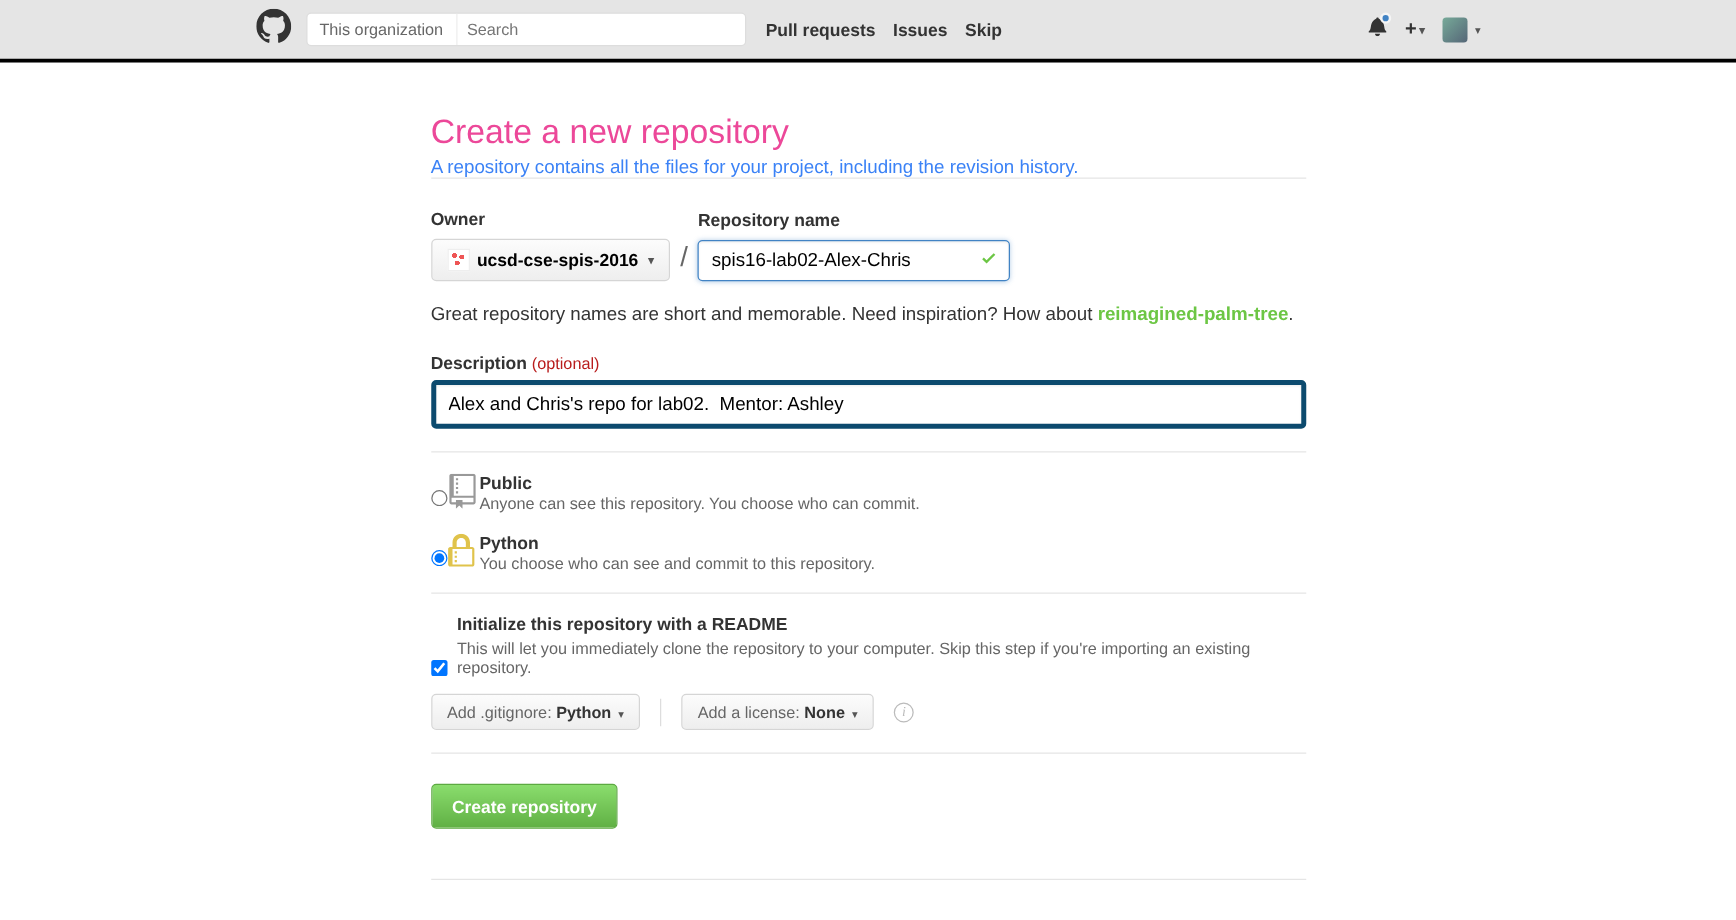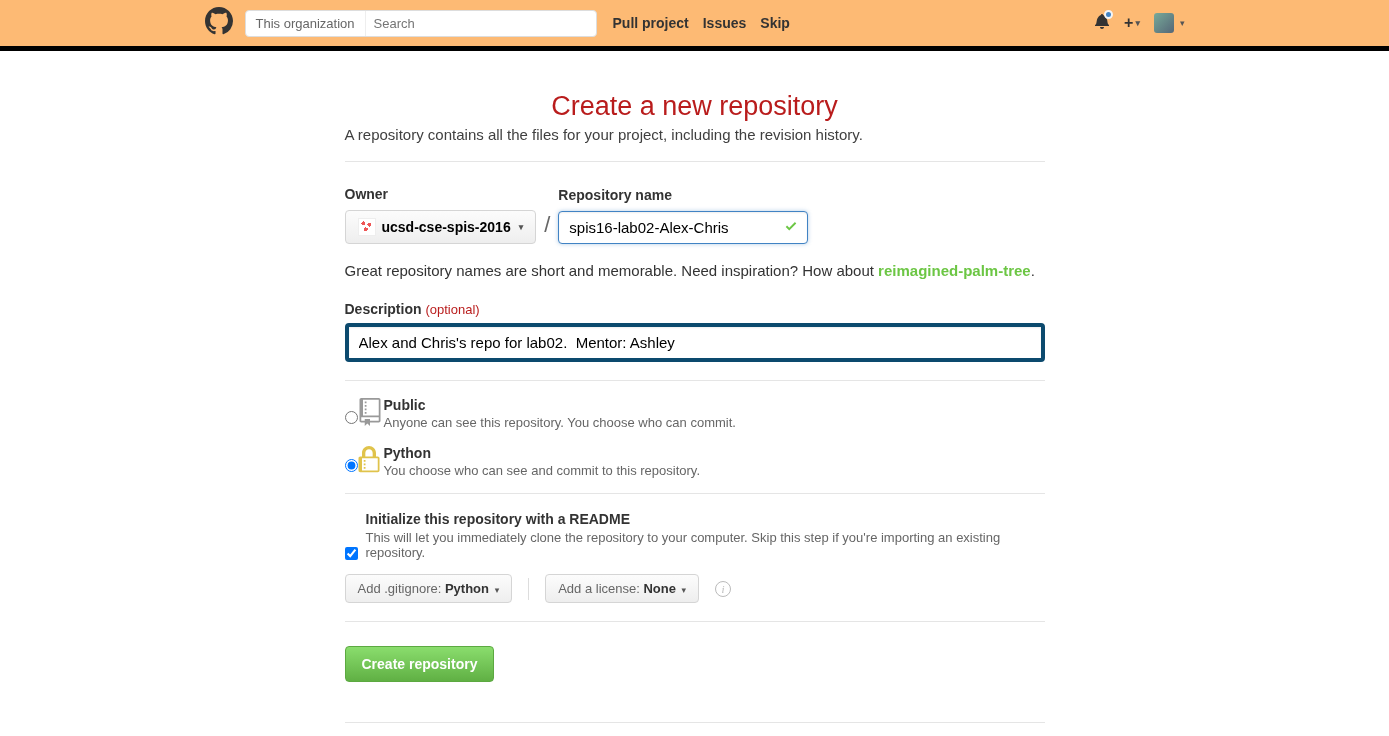--- a/index.html
+++ b/index.html
@@ -2,22 +2,22 @@
 <html><head>
   <meta charset="utf-8">
   <style>
     * { box-sizing: border-box; margin: 0; padding: 0; }
     body {
       font-family: -apple-system, BlinkMacSystemFont, "Segoe UI", Helvetica, Arial, sans-serif;
       color: #333;
       background: #fff;
     }
     .header {
-      background: #fdba74;
-      border-bottom: 5px solid #000000;
+      background: #e5e5e5;
+      border-bottom: 3px solid #000000;
       padding: 7px 16px;
     }
     .header-inner {
       max-width: 980px;
       margin: 0 auto;
       display: flex;
       align-items: center;
     }
     .github-logo {
       margin-right: 12px;
@@ -74,28 +74,26 @@
     .avatar { width: 20px; height: 20px; border-radius: 3px; background: linear-gradient(135deg,#7a9,#567); }
     .caret { font-size: 9px; color: #555; margin-left: 2px;}
     
     .container {
       max-width: 700px;
       margin: 40px auto 0;
     }
     h1 {
       font-size: 27px;
       font-weight: 300;
-      color: #b91c1c;
+      color: #ec4899;
       margin-bottom: 4px;
-      text-align: center;
     }
     .subtitle {
-      color: #404040;
+      color: #3b82f6;
       font-size: 15px;
-      margin-bottom: 18px;
     }
     hr {
       border: none;
       border-top: 1px solid #e5e5e5;
       margin: 0;
     }
     .form-row {
       display: flex;
       align-items: flex-end;
       gap: 8px;
@@ -244,21 +242,21 @@
     <a class="github-logo">
       <svg height="28" width="28" viewBox="0 0 16 16" fill="#333">
         <path d="M8 0C3.58 0 0 3.58 0 8c0 3.54 2.29 6.53 5.47 7.59.4.07.55-.17.55-.38 0-.19-.01-.82-.01-1.49-2.01.37-2.53-.49-2.69-.94-.09-.23-.48-.94-.82-1.13-.28-.15-.68-.52-.01-.53.63-.01 1.08.58 1.23.82.72 1.21 1.87.87 2.33.66.07-.52.28-.87.51-1.07-1.78-.2-3.64-.89-3.64-3.95 0-.87.31-1.59.82-2.15-.08-.2-.36-1.02.08-2.12 0 0 .67-.21 2.2.82.64-.18 1.32-.27 2-.27.68 0 1.36.09 2 .27 1.53-1.04 2.2-.82 2.2-.82.44 1.1.16 1.92.08 2.12.51.56.82 1.27.82 2.15 0 3.07-1.87 3.75-3.65 3.95.29.25.54.73.54 1.48 0 1.07-.01 1.93-.01 2.2 0 .21.15.46.55.38A8.013 8.013 0 0016 8c0-4.42-3.58-8-8-8z"></path>
       </svg>
     </a>
     <div class="search-wrap">
       <span class="search-scope">This organization</span>
       <input class="search-input" placeholder="Search" style="">
     </div>
     <div class="nav-links">
-      <a>Pull project</a>
+      <a>Pull requests</a>
       <a>Issues</a>
       <a>Skip</a>
     </div>
     <div class="header-right">
       <div class="bell-icon">
         <svg width="16" height="16" viewBox="0 0 14 16" fill="#333">
             <path d="M14 12v1H0v-1l.73-.58c.77-.77.81-2.55 1.19-4.42C2.69 3.23 6 2 6 2c0-.55.45-1 1-1s1 .45 1 1c0 0 3.39 1.23 4.16 5 .38 1.88.42 3.66 1.19 4.42l.66.58H14zm-7 4c1.11 0 2-.89 2-2H5c0 1.11.89 2 2 2z"></path>
           </svg>
         <span class="bell-dot"></span>
       </div>

